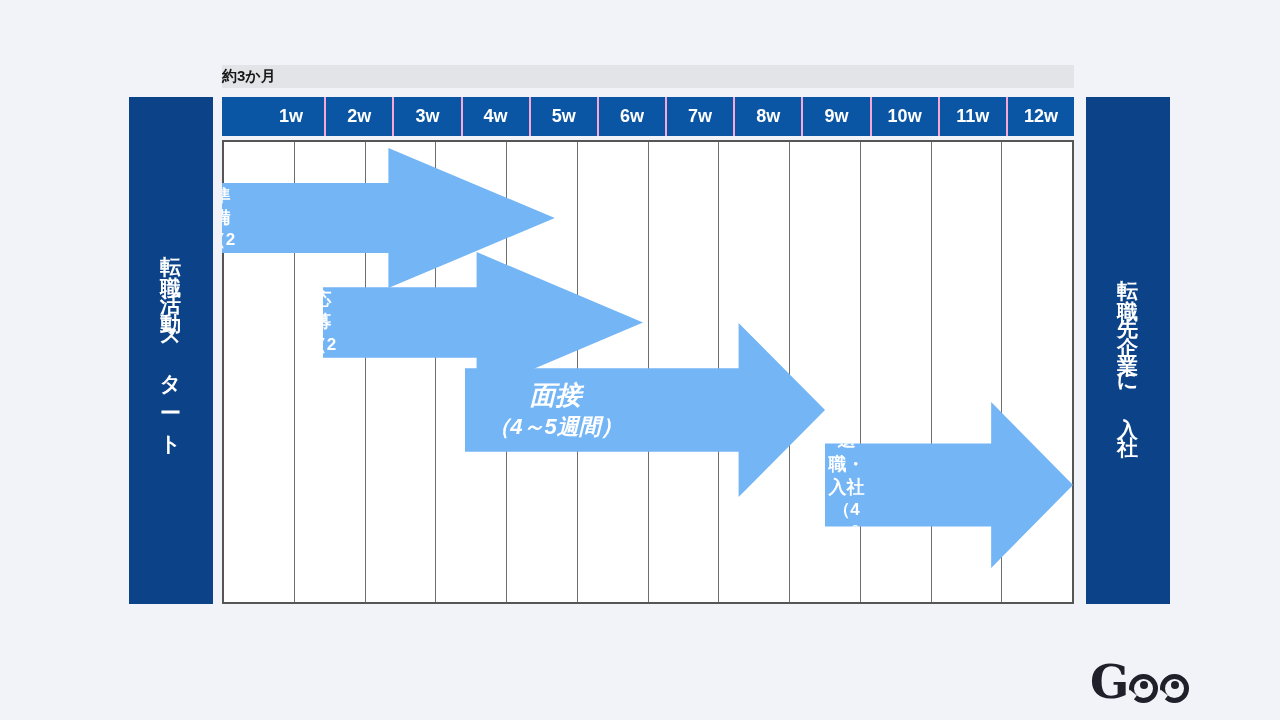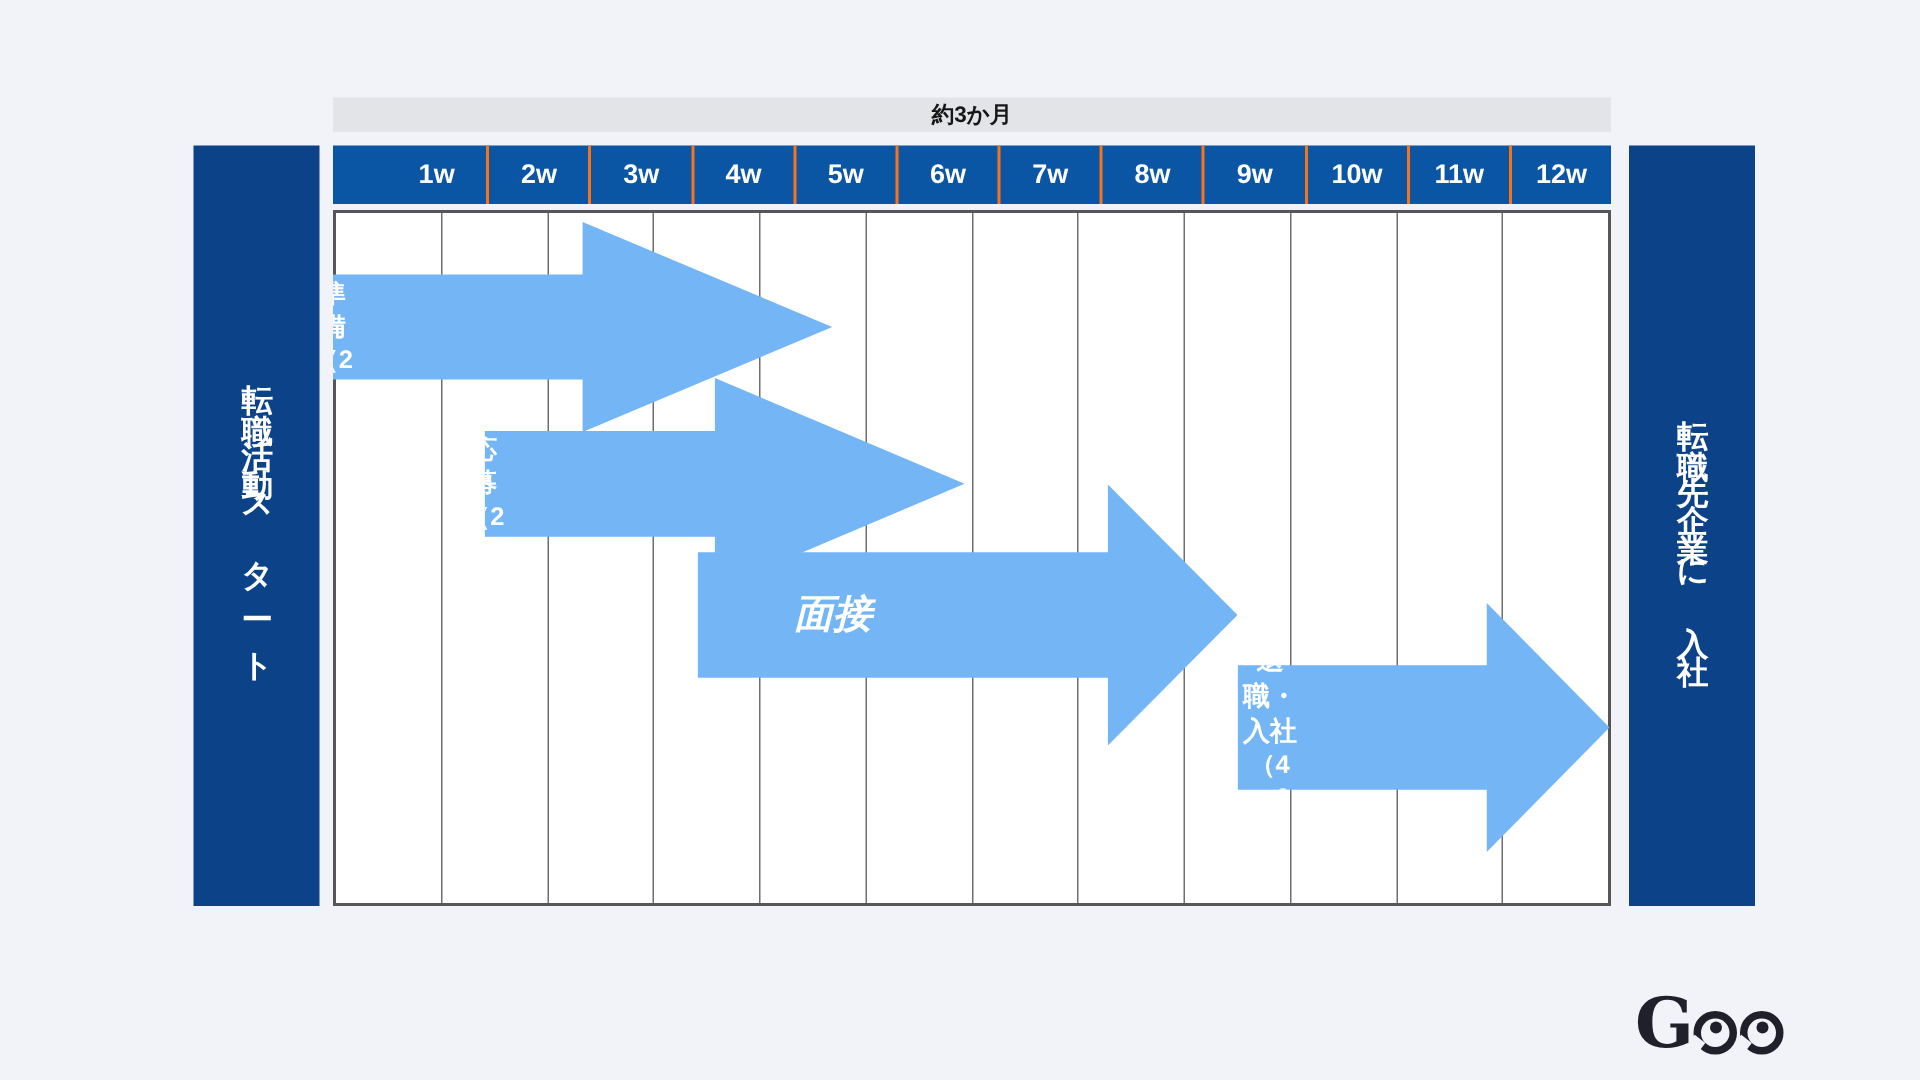--- a/index.html
+++ b/index.html
@@ -15,39 +15,39 @@
     height: 720px;
     background: #f1f3f8;
   }
 
   
   .duration-bar {
     position: absolute;
     left: 222px; top: 65px;
     width: 852px; height: 23px;
     background: #e3e4e8;
-    display: flex; align-items: center; justify-content: center;
+    display: flex; align-items: center; justify-content: flex-start;
     font-size: 15px; font-weight: bold; color: #161616;
   }
 
   
   .week-header {
     position: absolute;
     left: 222px; top: 97px;
     width: 852px; height: 39px;
     display: flex;
     background: #0a55a4;
     padding-left: 36px;
   }
   .week-cell {
     flex: 1;
     display: flex; align-items: center; justify-content: center;
     color: #ffffff; font-size: 18px; font-weight: bold;
   }
-  .week-cell + .week-cell { border-left: 2px solid #f97316; }
+  .week-cell + .week-cell { border-left: 2px solid #f9a8d4; }
 
   
   .grid-body {
     position: absolute;
     left: 222px; top: 140px;
     width: 852px; height: 464px;
     background: #ffffff;
     border: 2px solid #565656;
     display: flex;
   }
@@ -203,20 +203,21 @@
     <span class="arrow-duration">（2週間）</span>
   </div>
 
   <div class="arrow arrow-2">
     <span class="arrow-label">書類応募</span>
     <span class="arrow-duration">（2週間）</span>
   </div>
 
   <div class="arrow arrow-3">
     <span class="arrow-label">面接</span>
+    <span class="arrow-duration">（4～5週間）</span>
   </div>
 
   <div class="arrow arrow-4">
     <span class="arrow-label">内定・退職・入社</span>
     <span class="arrow-duration">（4～6週間）</span>
   </div>
 
   <div class="logo">
     <span>G</span>
       <span class="e-glyph"></span>

